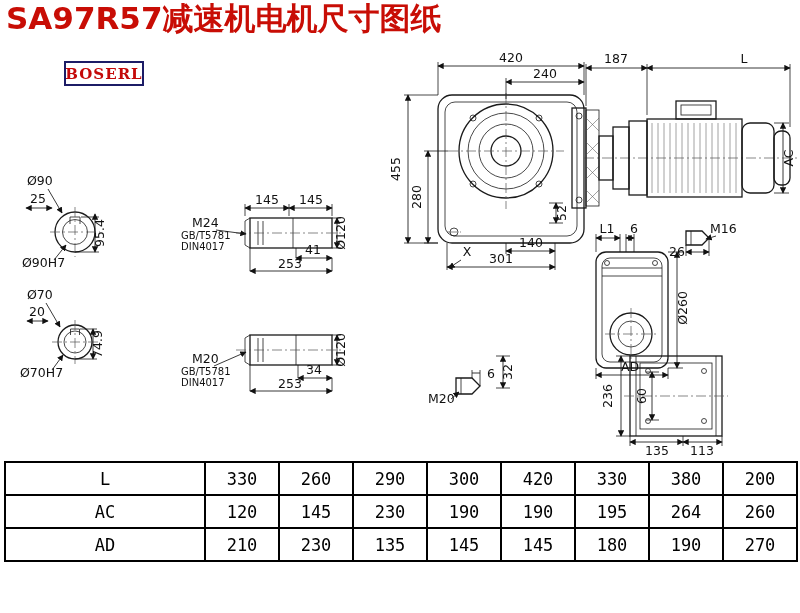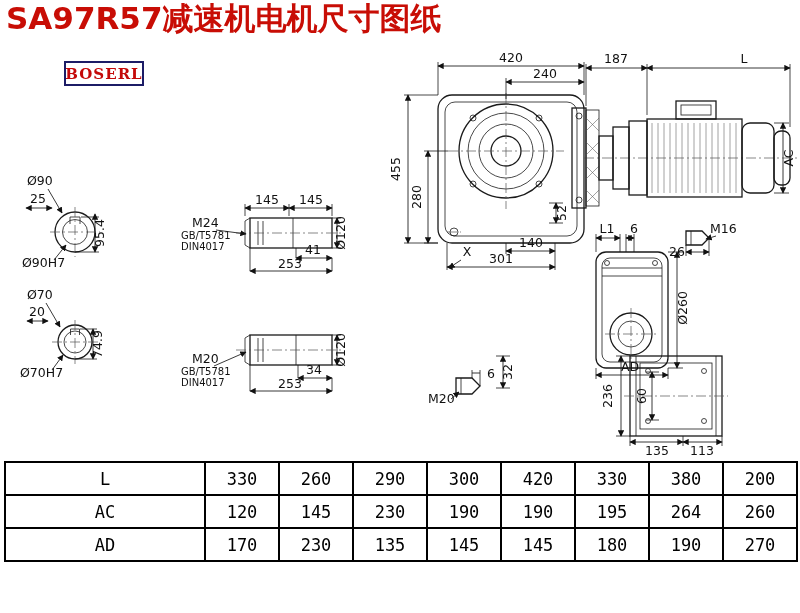--- a/index.html
+++ b/index.html
@@ -378,21 +378,21 @@
         <td>145</td>
         <td>230</td>
         <td>190</td>
         <td>190</td>
         <td>195</td>
         <td>264</td>
         <td>260</td>
       </tr>
       <tr class="row">
         <td>AD</td>
-        <td>170</td>
+        <td>210</td>
         <td>230</td>
         <td>135</td>
         <td>145</td>
         <td>145</td>
         <td>180</td>
         <td>190</td>
         <td>270</td>
       </tr>
     </tbody>
   </table>

